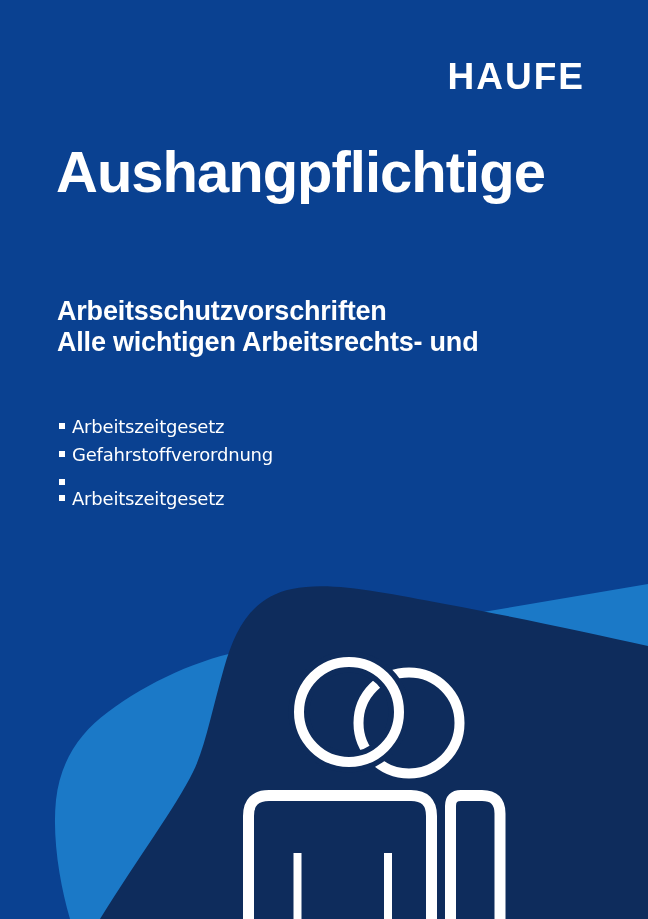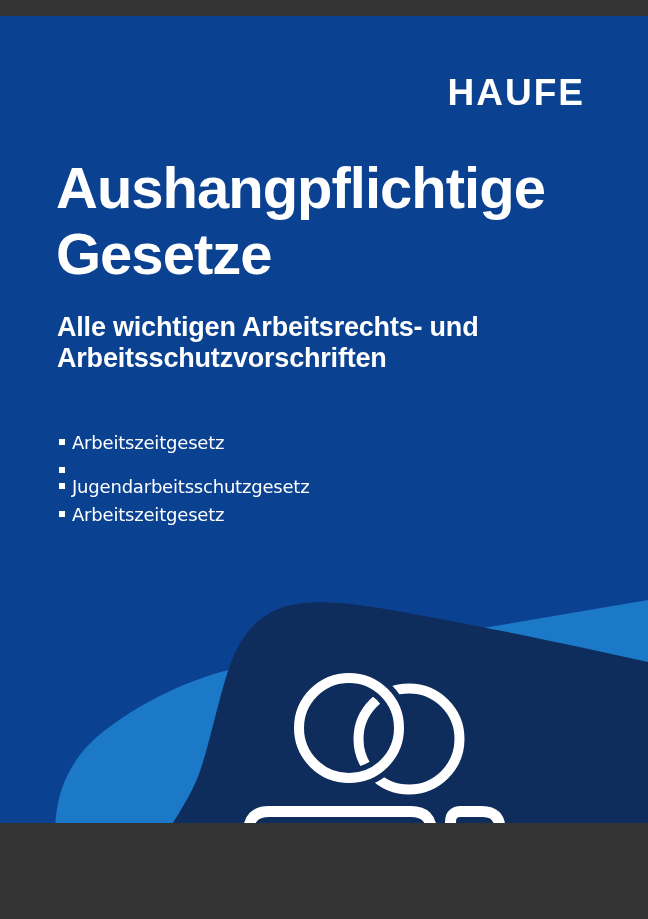--- a/index.html
+++ b/index.html
@@ -1,20 +1,20 @@
 <!DOCTYPE html>
 <html><head>
 <meta charset="utf-8">
 <style>
   html, body { margin: 0; padding: 0; background: #333; }
   .cover {
     position: relative;
     width: 648px;
-    height: 807px;
-    margin: 16px auto;
+    height: 919px;
+    margin: 0 auto;
     overflow: hidden;
     background: #0a4191;
     font-family: "Liberation Sans", sans-serif;
     color: #ffffff;
   }
   .bg-svg {
     position: absolute;
     inset: 0;
     z-index: 0;
     display: block;
@@ -114,39 +114,38 @@
       <line x1="388" y1="853" x2="388" y2="925" stroke-width="8" class="stroke-white"></line>
     </g>
   </svg>
 
   <div class="text-layer">
 
     <div class="logo">HAUFE</div>
 
     <h1 class="title" style="margin:0;">
       <div>Aushangpflichtige</div>
-      <div>Gesetze</div>
     </h1>
 
     <div class="subtitle">
+      <div>Arbeitsschutzvorschriften</div>
       <div>Alle wichtigen Arbeitsrechts- und</div>
-      <div>Arbeitsschutzvorschriften</div>
     </div>
 
     <ul class="bullets">
       <li>
         <span class="bullet-mark"></span>
         <span>Arbeitszeitgesetz</span>
       </li>
       <li>
         <span class="bullet-mark"></span>
+        <span>Gefahrstoffverordnung</span>
       </li>
       <li>
         <span class="bullet-mark"></span>
-        <span>Jugendarbeitsschutzgesetz</span>
       </li>
       <li>
         <span class="bullet-mark"></span>
         <span>Arbeitszeitgesetz</span>
       </li>
     </ul>
 
   </div>
 </div>
 

